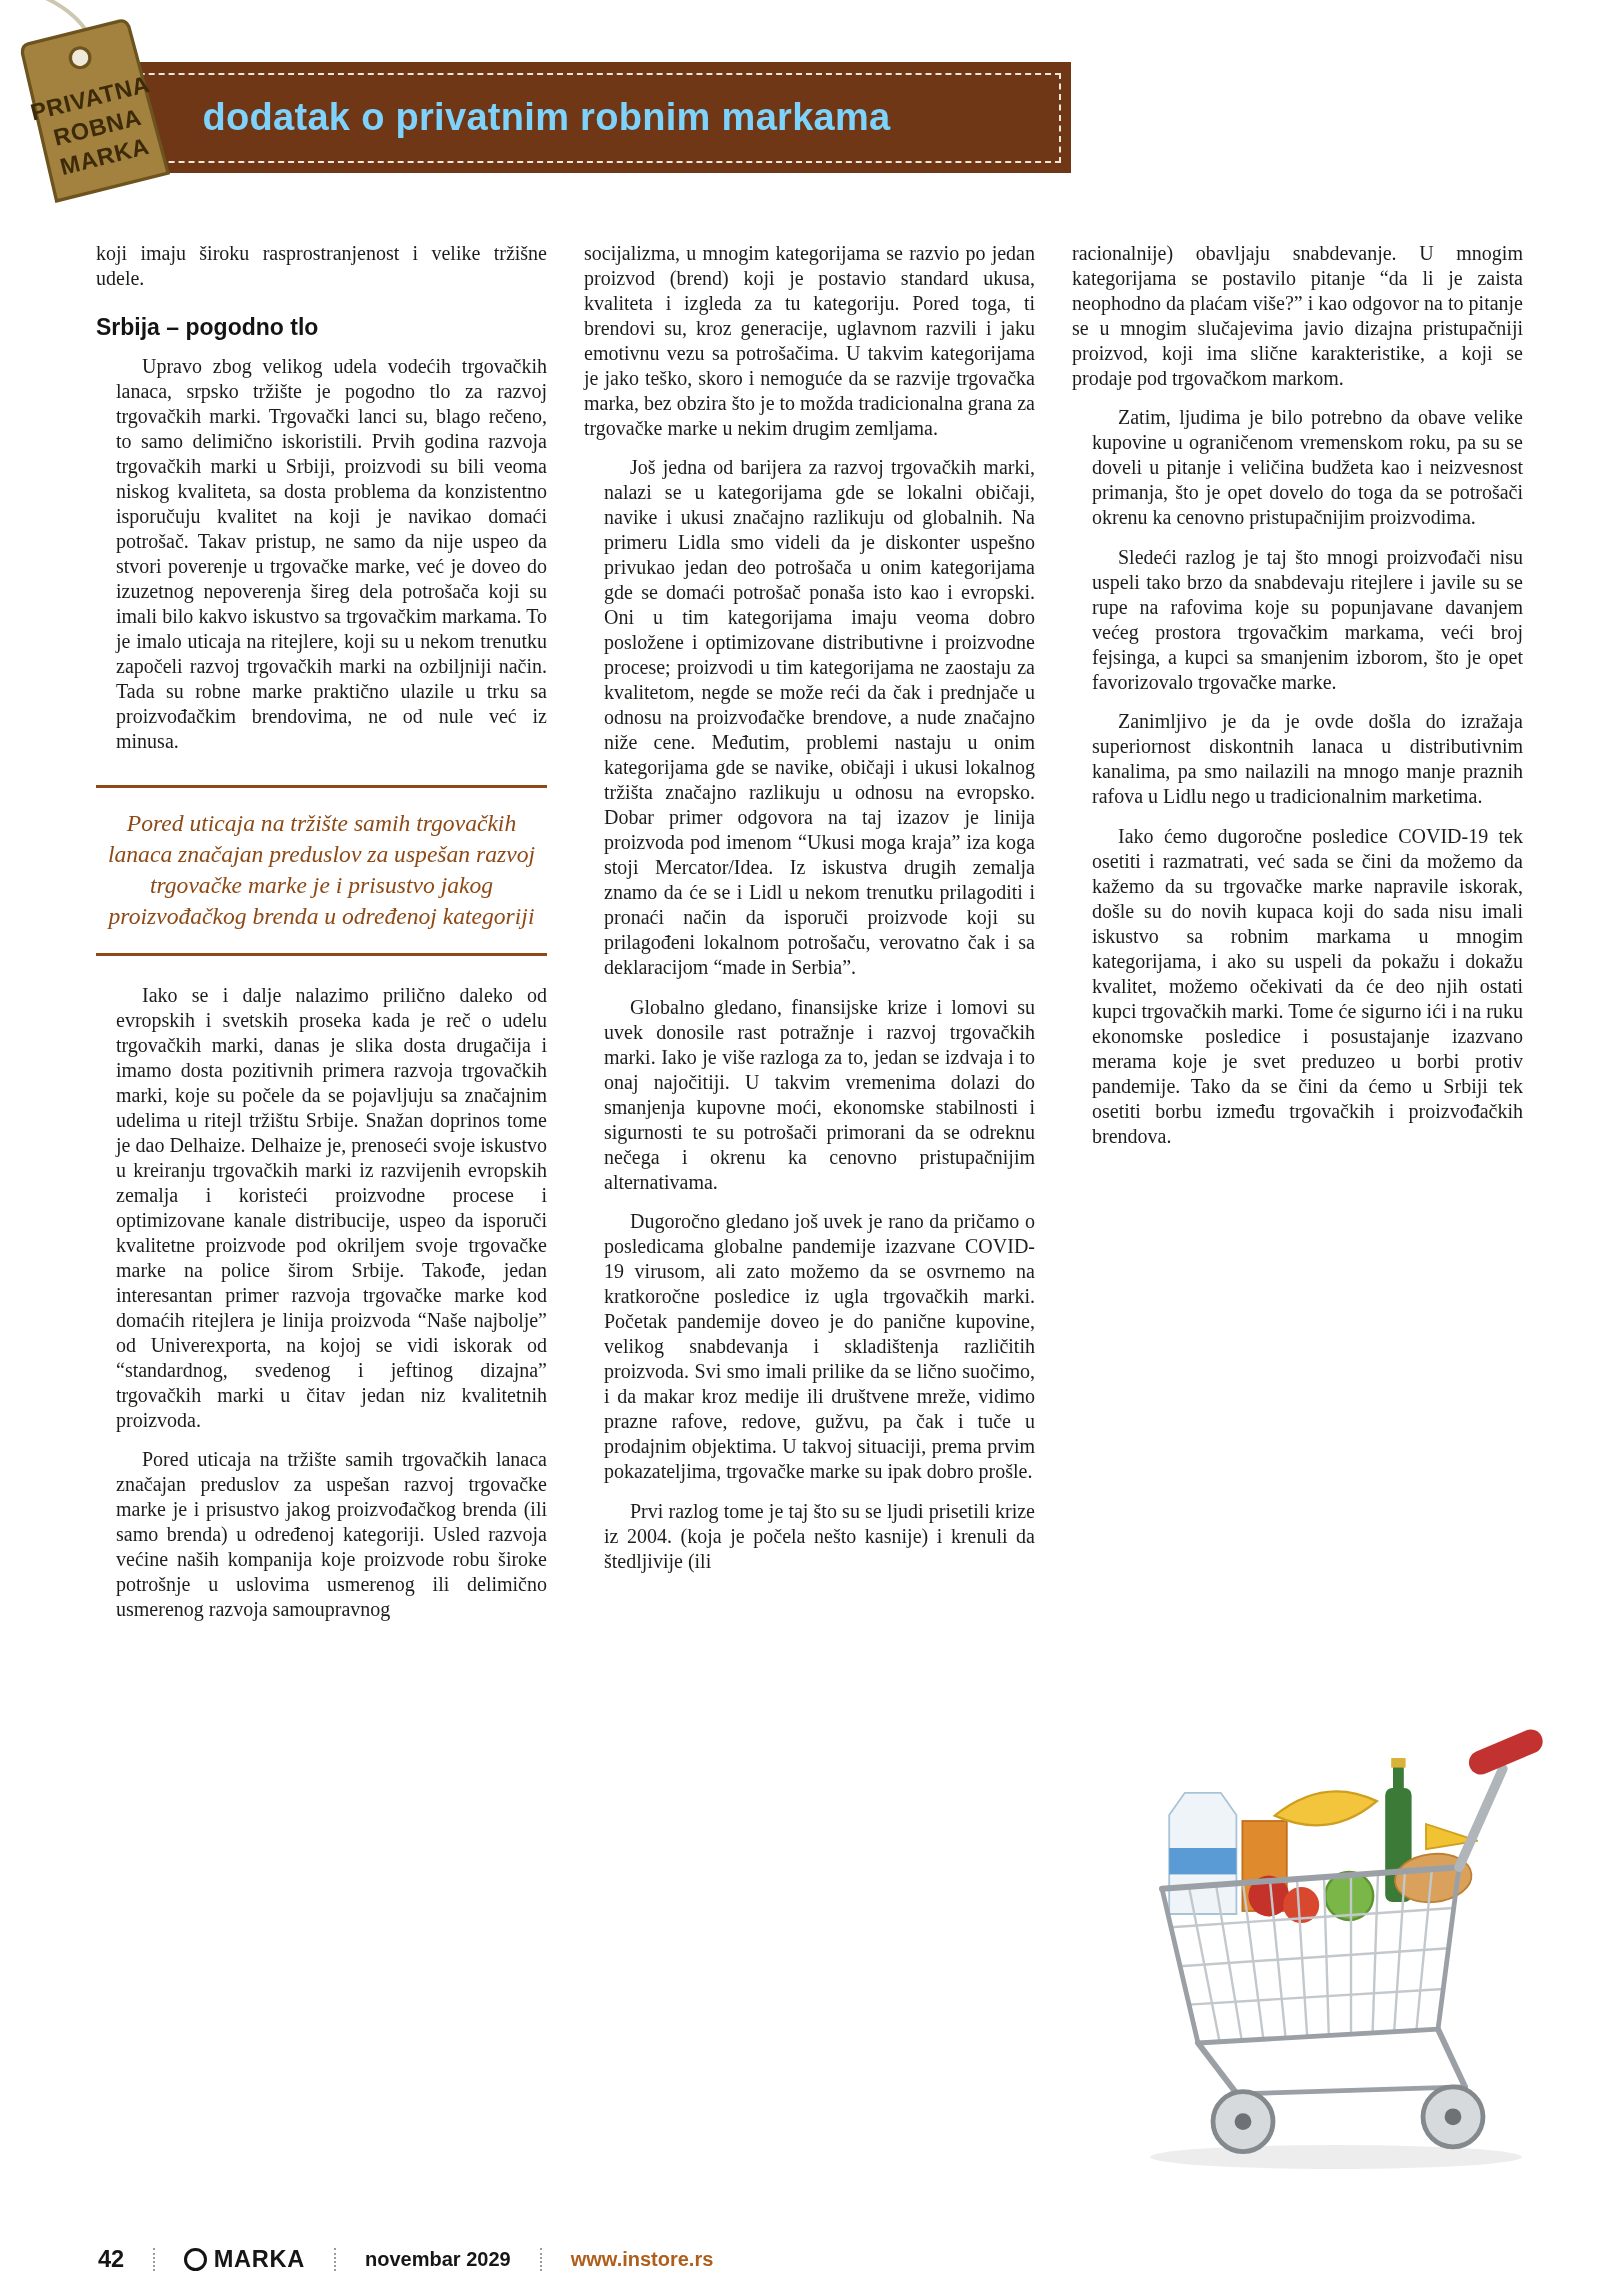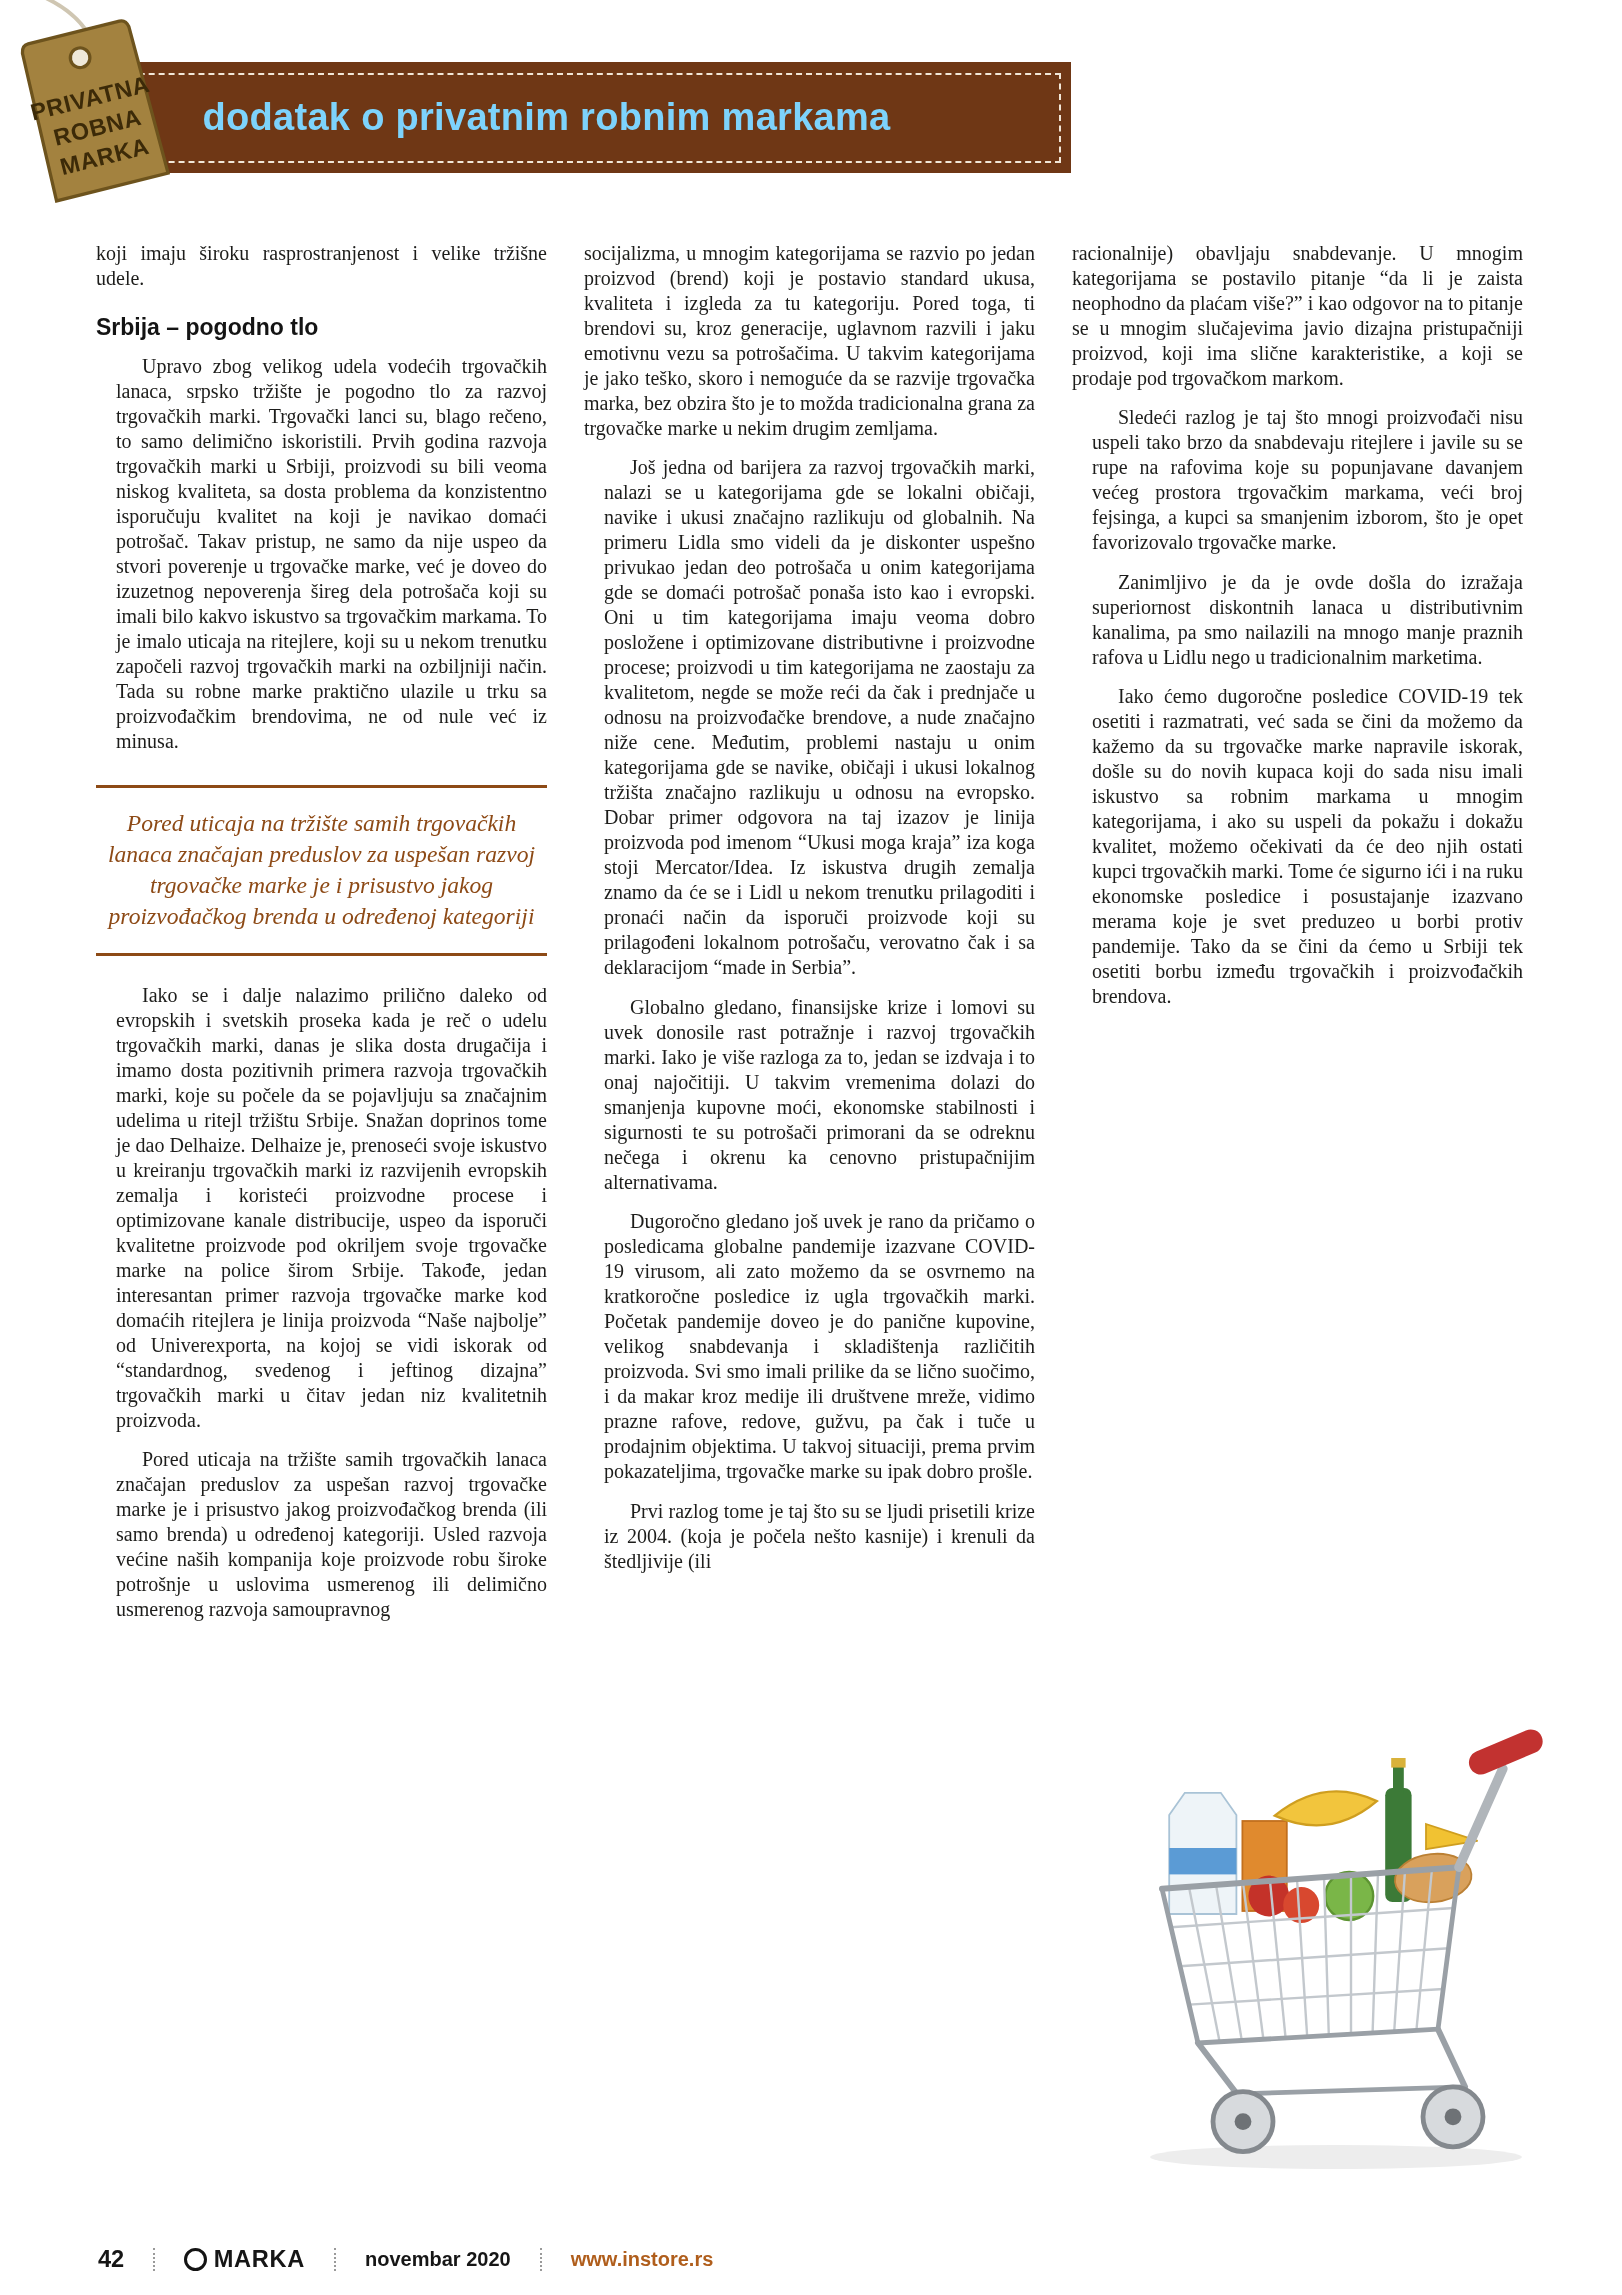--- a/index.html
+++ b/index.html
@@ -156,20 +156,21 @@
       </div>
     <div class="col">
         <p>socijalizma, u mnogim kategorijama se razvio po jedan proizvod (brend) koji je postavio standard ukusa, kvaliteta i izgleda za tu kategoriju. Pored toga, ti brendovi su, kroz generacije, uglavnom razvili i jaku emotivnu vezu sa potrošačima. U takvim kategorijama je jako teško, skoro i nemoguće da se razvije trgovačka marka, bez obzira što je to možda tradicionalna grana za trgovačke marke u nekim drugim zemljama.</p>
         <p>Još jedna od barijera za razvoj trgovačkih marki, nalazi se u kategorijama gde se lokalni običaji, navike i ukusi značajno razlikuju od globalnih. Na primeru Lidla smo videli da je diskonter uspešno privukao jedan deo potrošača u onim kategorijama gde se domaći potrošač ponaša isto kao i evropski. Oni u tim kategorijama imaju veoma dobro posložene i optimizovane distributivne i proizvodne procese; proizvodi u tim kategorijama ne zaostaju za kvalitetom, negde se može reći da čak i prednjače u odnosu na proizvođačke brendove, a nude značajno niže cene. Međutim, problemi nastaju u onim kategorijama gde se navike, običaji i ukusi lokalnog tržišta značajno razlikuju u odnosu na evropsko. Dobar primer odgovora na taj izazov je linija proizvoda pod imenom “Ukusi moga kraja” iza koga stoji Mercator/Idea. Iz iskustva drugih zemalja znamo da će se i Lidl u nekom trenutku prilagoditi i pronaći način da isporuči proizvode koji su prilagođeni lokalnom potrošaču, verovatno čak i sa deklaracijom “made in Serbia”.</p>
         <p>Globalno gledano, finansijske krize i lomovi su uvek donosile rast potražnje i razvoj trgovačkih marki. Iako je više razloga za to, jedan se izdvaja i to onaj najočitiji. U takvim vremenima dolazi do smanjenja kupovne moći, ekonomske stabilnosti i sigurnosti te su potrošači primorani da se odreknu nečega i okrenu ka cenovno pristupačnijim alternativama.</p>
         <p>Dugoročno gledano još uvek je rano da pričamo o posledicama globalne pandemije izazvane COVID-19 virusom, ali zato možemo da se osvrnemo na kratkoročne posledice iz ugla trgovačkih marki. Početak pandemije doveo je do panične kupovine, velikog snabdevanja i skladištenja različitih proizvoda. Svi smo imali prilike da se lično suočimo, i da makar kroz medije ili društvene mreže, vidimo prazne rafove, redove, gužvu, pa čak i tuče u prodajnim objektima. U takvoj situaciji, prema prvim pokazateljima, trgovačke marke su ipak dobro prošle.</p>
         <p>Prvi razlog tome je taj što su se ljudi prisetili krize iz 2004. (koja je počela nešto kasnije) i krenuli da štedljivije (ili</p>
       </div>
     <div class="col">
         <p>racionalnije) obavljaju snabdevanje. U mnogim kategorijama se postavilo pitanje “da li je zaista neophodno da plaćam više?” i kao odgovor na to pitanje se u mnogim slučajevima javio dizajna pristupačniji proizvod, koji ima slične karakteristike, a koji se prodaje pod trgovačkom markom.</p>
+        <p>Zatim, ljudima je bilo potrebno da obave velike kupovine u ograničenom vremenskom roku, pa su se doveli u pitanje i veličina budžeta kao i neizvesnost primanja, što je opet dovelo do toga da se potrošači okrenu ka cenovno pristupačnijim proizvodima.</p>
         <p>Sledeći razlog je taj što mnogi proizvođači nisu uspeli tako brzo da snabdevaju ritejlere i javile su se rupe na rafovima koje su popunjavane davanjem većeg prostora trgovačkim markama, veći broj fejsinga, a kupci sa smanjenim izborom, što je opet favorizovalo trgovačke marke.</p>
         <p>Zanimljivo je da je ovde došla do izražaja superiornost diskontnih lanaca u distributivnim kanalima, pa smo nailazili na mnogo manje praznih rafova u Lidlu nego u tradicionalnim marketima.</p>
         <p>Iako ćemo dugoročne posledice COVID-19 tek osetiti i razmatrati, već sada se čini da možemo da kažemo da su trgovačke marke napravile iskorak, došle su do novih kupaca koji do sada nisu imali iskustvo sa robnim markama u mnogim kategorijama, i ako su uspeli da pokažu i dokažu kvalitet, možemo očekivati da će deo njih ostati kupci trgovačkih marki. Tome će sigurno ići i na ruku ekonomske posledice i posustajanje izazvano merama koje je svet preduzeo u borbi protiv pandemije. Tako da se čini da ćemo u Srbiji tek osetiti borbu između trgovačkih i proizvođačkih brendova.</p>
       </div>
   </main>
 
   <svg class="cart" viewBox="0 0 720 800" aria-hidden="true">
     <ellipse cx="370" cy="765" rx="310" ry="20" fill="#ededed"></ellipse>
 
     <g>
@@ -225,19 +226,19 @@
   </svg>
 
   <footer class="footer">
     <span class="page-number">42</span>
     <span class="vsep"></span>
     <span class="logo">
       <span class="logo-ring"></span>
       <span class="logo-text">MARKA</span>
     </span>
     <span class="vsep"></span>
-    <span class="issue">novembar 2020</span>
+    <span class="issue">novembar 2029</span>
     <span class="vsep"></span>
     <a class="website" href="#">www.instore.rs</a>
   </footer>
 
 </div>
 
 
 </body></html>

